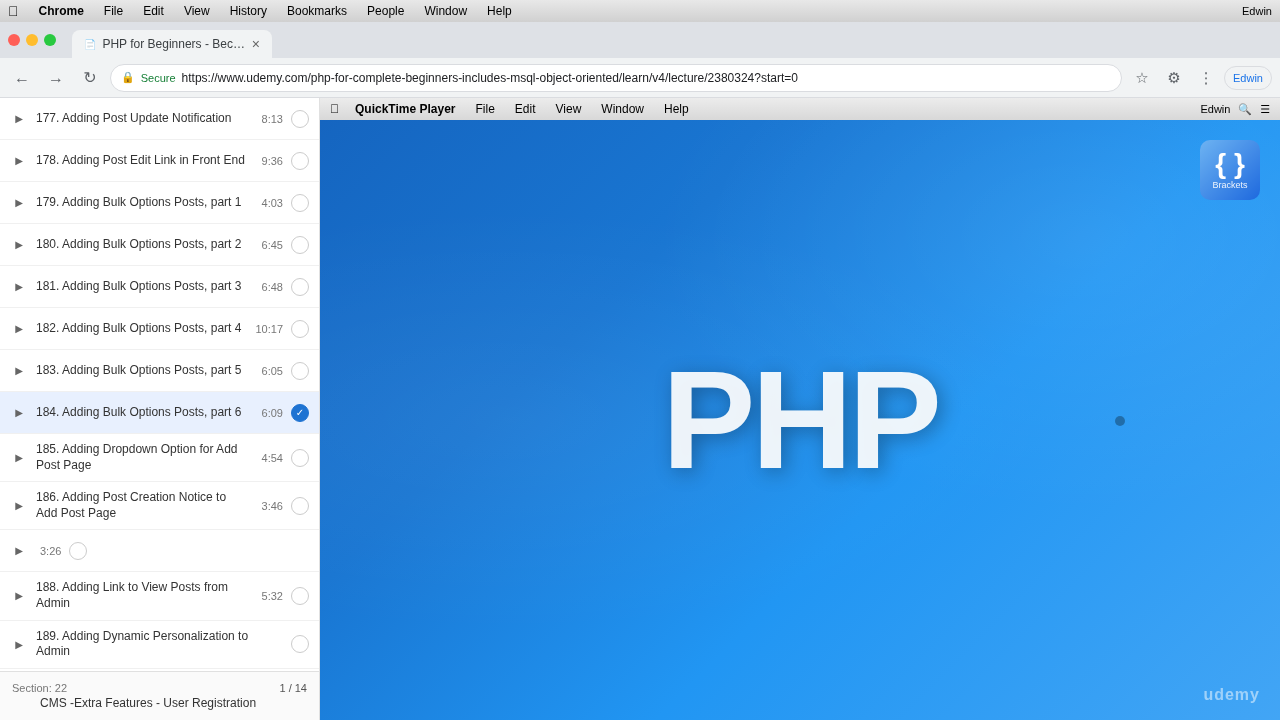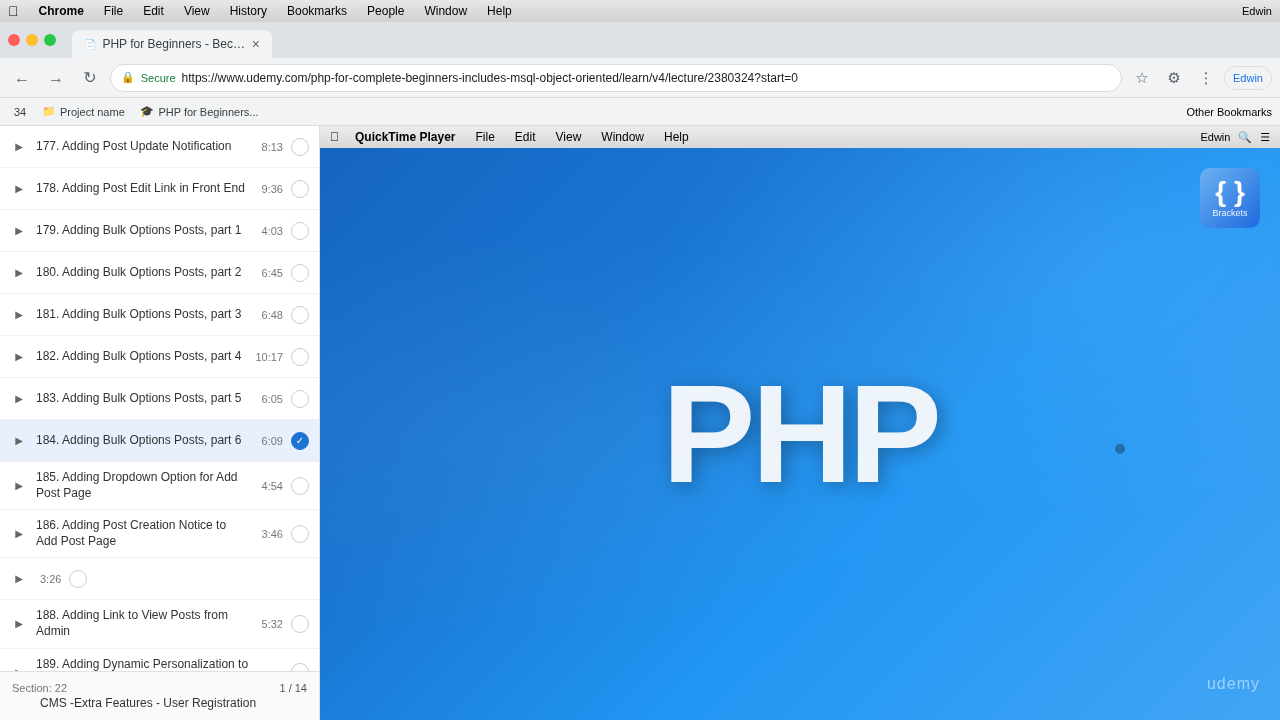--- a/index.html
+++ b/index.html
@@ -289,25 +289,25 @@
       line-height: 1;
     }
     .brackets-icon-label {
       font-size: 9px;
       color: rgba(255,255,255,0.9);
       font-weight: 500;
     }
 
     .udemy-watermark {
       position: absolute;
-      bottom: 27px;
+      bottom: 16px;
       right: 20px;
       font-size: 16px;
       color: rgba(255,255,255,0.5);
-      font-weight: 400;
+      font-weight: 700;
       letter-spacing: 1px;
     }
 
     .cursor-dot {
       position: absolute;
       width: 10px;
       height: 10px;
       background: rgba(0,0,0,0.3);
       border-radius: 50%;
       top: 296px;
@@ -360,36 +360,20 @@
       <span class="url-text">https://www.udemy.com/php-for-complete-beginners-includes-msql-object-oriented/learn/v4/lecture/2380324?start=0</span>
     </div>
     <div class="toolbar-right">
       <button class="toolbar-icon-btn">☆</button>
       <button class="toolbar-icon-btn">⚙</button>
       <button class="toolbar-icon-btn">⋮</button>
       <button class="user-btn">Edwin</button>
     </div>
   </div>
 
-  <div class="bookmarks-bar">
-    <span class="bookmark-item">
-      <span>34</span>
-    </span>
-    <span class="bookmark-item">
-      <span>📁</span>
-      <span>Project name</span>
-    </span>
-    <span class="bookmark-item">
-      <span>🎓</span>
-      <span>PHP for Beginners...</span>
-    </span>
-    <div class="bookmarks-right">
-      <span>Other Bookmarks</span>
-    </div>
-  </div>
 
   <div class="main-content">
 
     <div class="sidebar">
       <div class="lecture-list" id="lecture-list">
 
       <div class="lecture-item">
       <button class="play-btn">▶</button>
       <span class="lecture-title">177. Adding Post Update Notification</span>
       <span class="lecture-duration">8:13</span>

